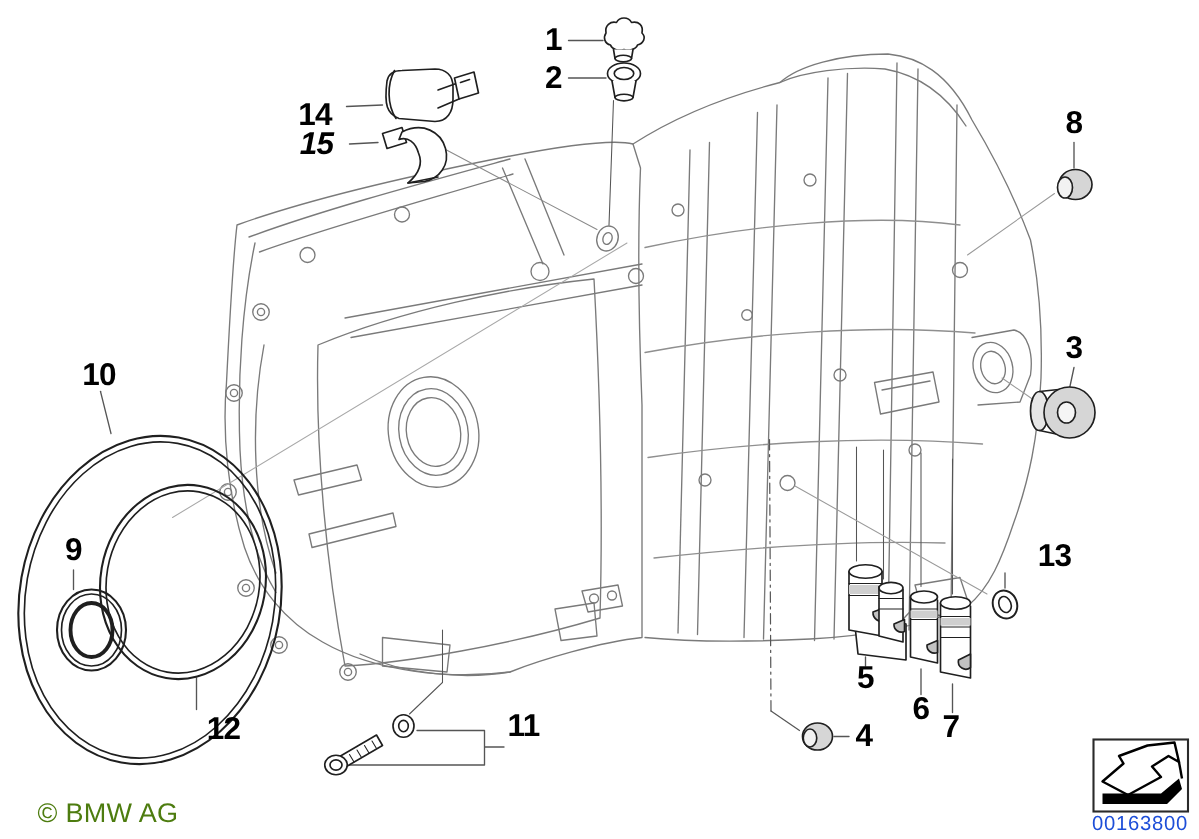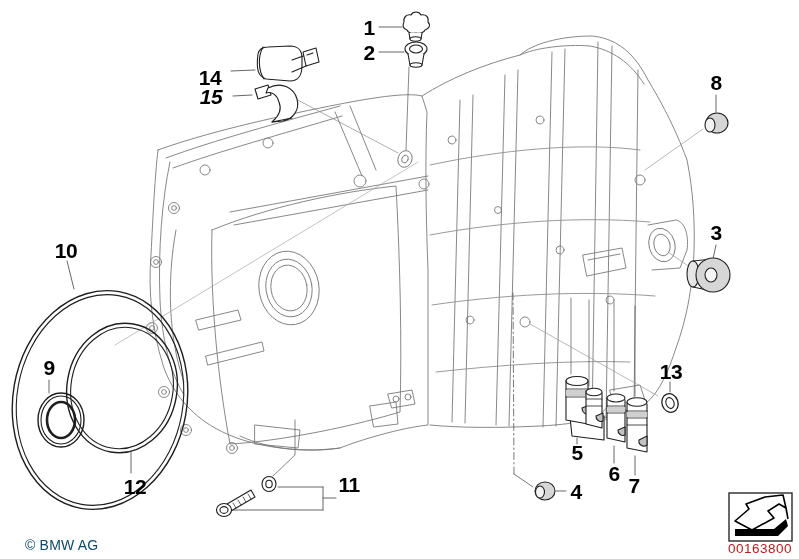--- a/index.html
+++ b/index.html
@@ -7,25 +7,25 @@
     position:relative;width:799px;height:559px;background:#ffffff;overflow:hidden;
     font-family:"Liberation Sans","DejaVu Sans",sans-serif;
   }
   .stage svg{position:absolute;left:0;top:0;}
   .callout{
     position:absolute;transform:translate(-50%,-50%);
     font-weight:bold;font-size:21px;line-height:1;color:#000;
     letter-spacing:-0.5px;white-space:nowrap;cursor:default;
   }
   .copyright{
-    position:absolute;left:25px;bottom:6px;font-size:14px;color:#0c4a6e;
+    position:absolute;left:25px;bottom:6px;font-size:18px;color:#4d7c0f;
     letter-spacing:0.2px;
   }
   .image-number{
-    position:absolute;right:7px;bottom:3px;font-size:13.5px;color:#b91c1c;
+    position:absolute;right:7px;bottom:3px;font-size:13.5px;color:#1d4ed8;
     letter-spacing:0.5px;
     text-align:center;
   }
 </style>
 </head>
 <body>
 
 <div class="stage" id="stage">
 
   <svg width="799" height="559" viewBox="0 0 799 559">
@@ -294,17 +294,17 @@
     <div class="callout" style="left: 369px; top: 52px;">2</div>
     <div class="callout" style="left: 716px; top: 232px;">3</div>
     <div class="callout" style="left: 576px; top: 491px;">4</div>
     <div class="callout" style="left: 577px; top: 452px;">5</div>
     <div class="callout" style="left: 614px; top: 473px;">6</div>
     <div class="callout" style="left: 634px; top: 485px;">7</div>
     <div class="callout" style="left: 716px; top: 82px;">8</div>
     <div class="callout" style="left: 49px; top: 367px;">9</div>
     <div class="callout" style="left: 66px; top: 250px;">10</div>
     <div class="callout" style="left: 349px; top: 484px;">11</div>
-    <div class="callout" style="left: 135px; top: 486px;">12</div>
-    <div class="callout" style="left: 671px; top: 371px;">13</div>
+    <div class="callout" style="left: 149px; top: 486px;">12</div>
+    <div class="callout" style="left: 703px; top: 371px;">13</div>
     <div class="callout" style="left: 210px; top: 59px; margin-top: 18px;">14</div>
     <div class="callout" style="left: 211px; top: 96px; font-style: italic;">15</div>
   </div>
 
 </body></html>

